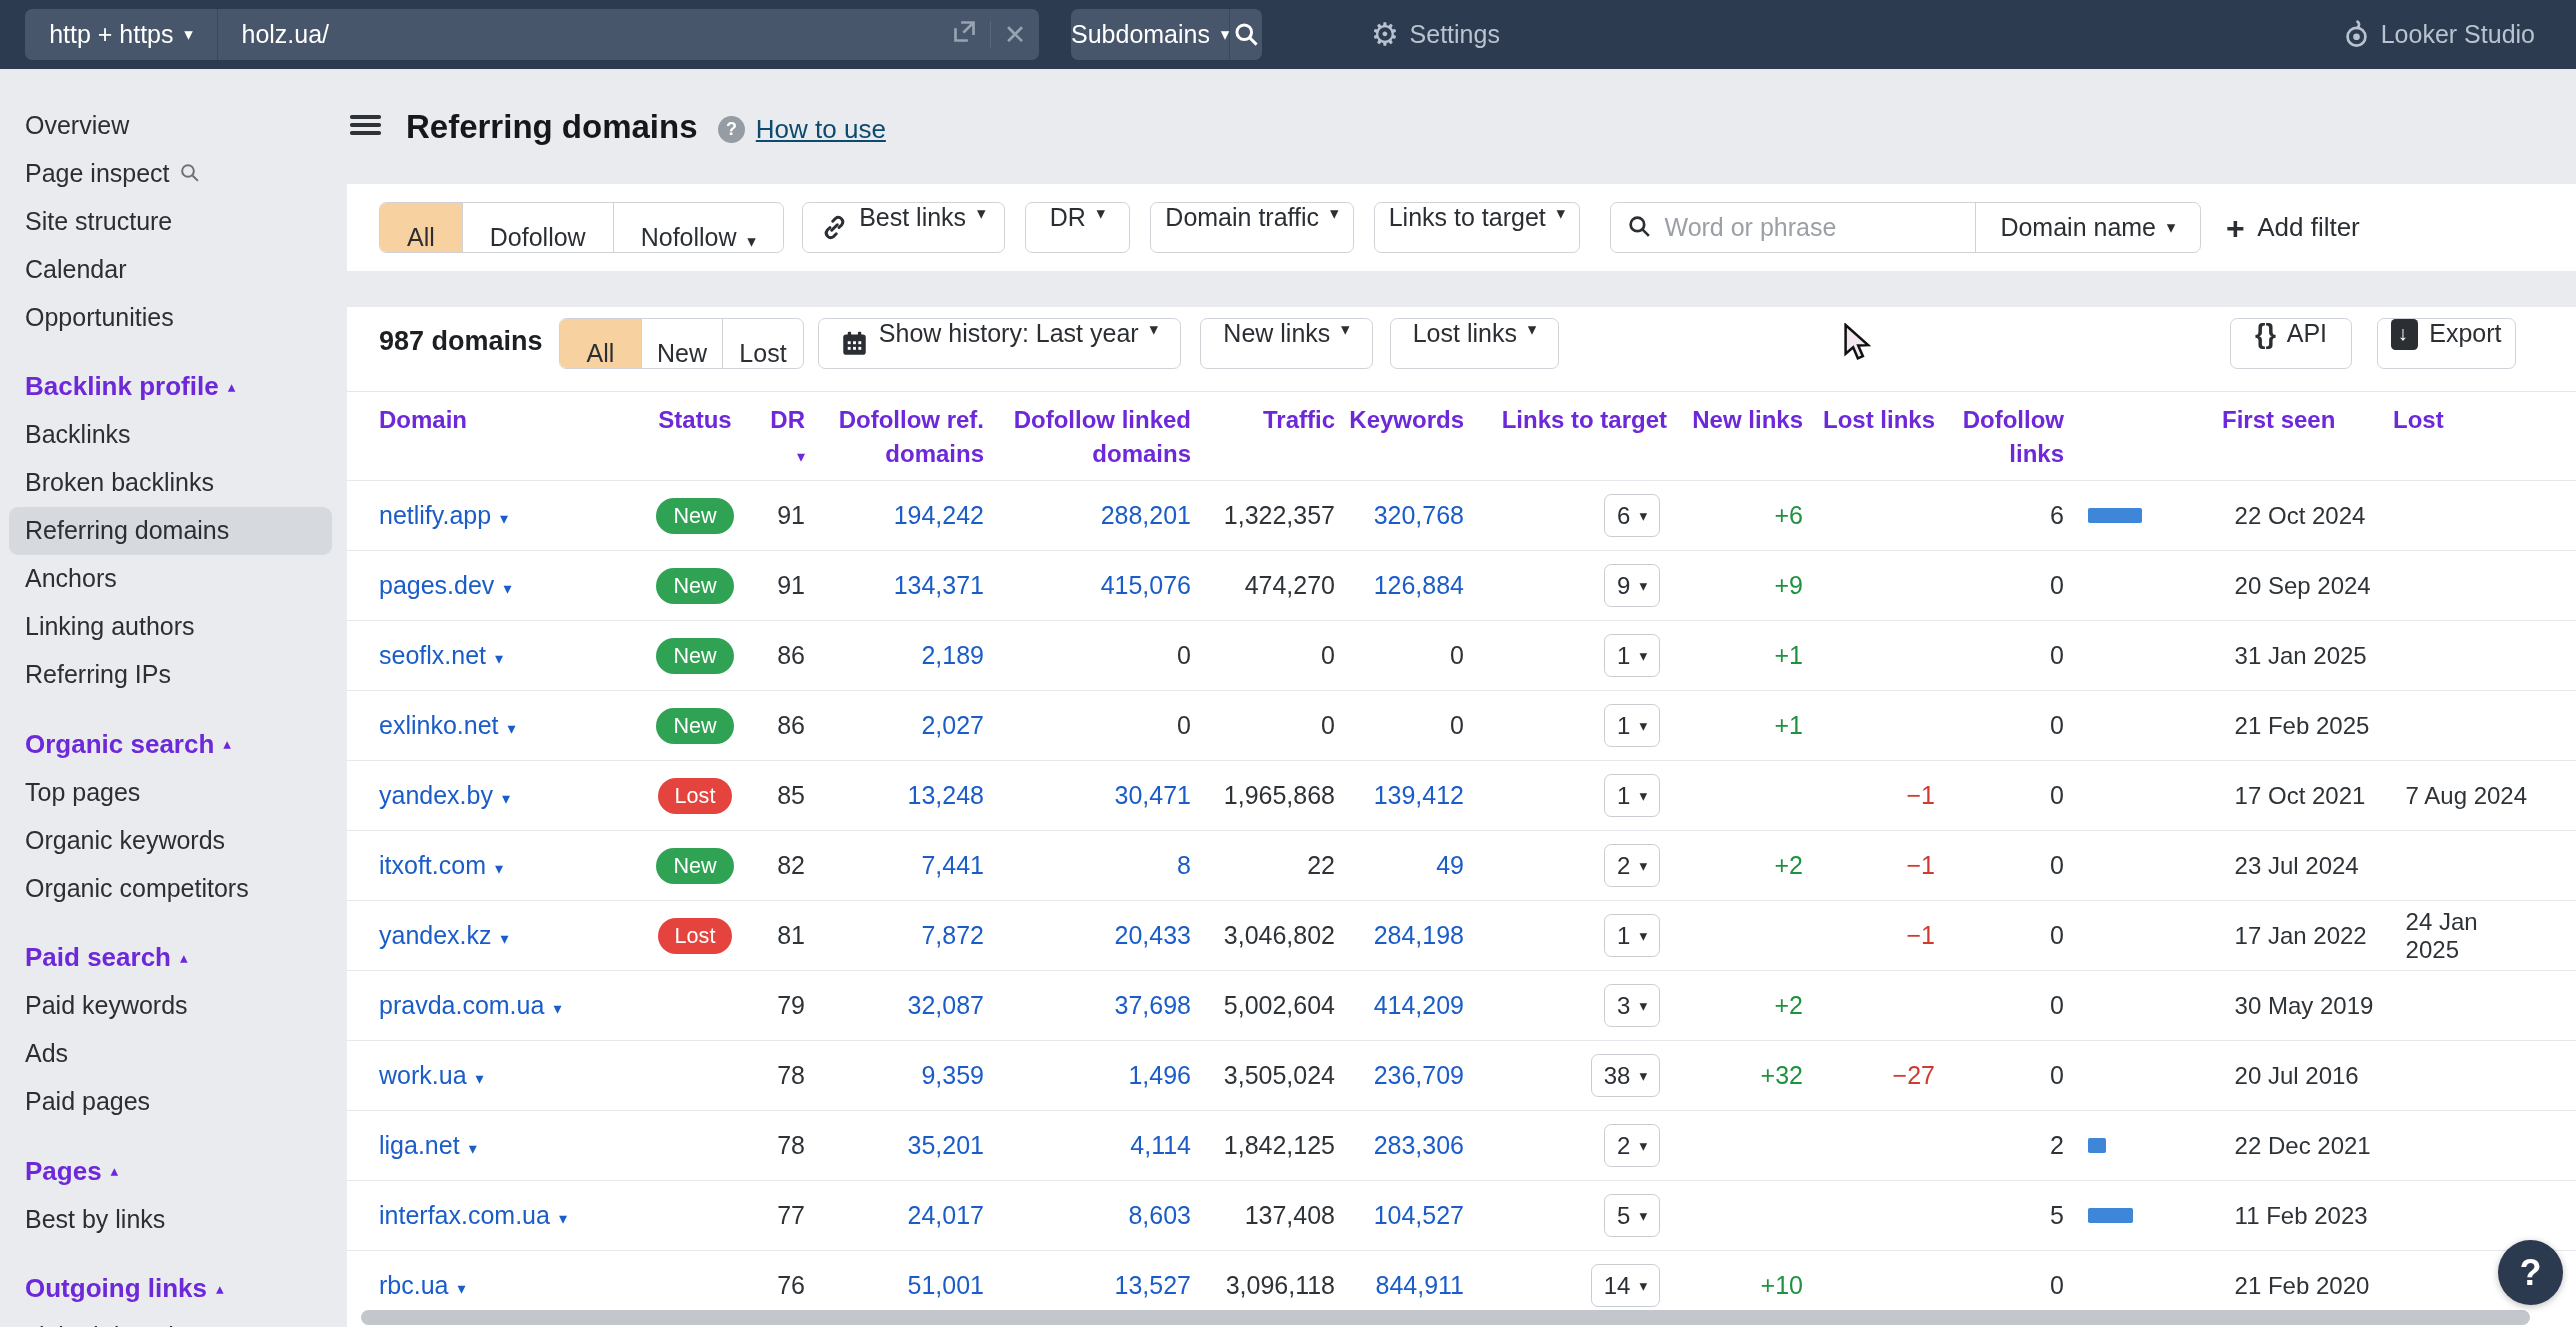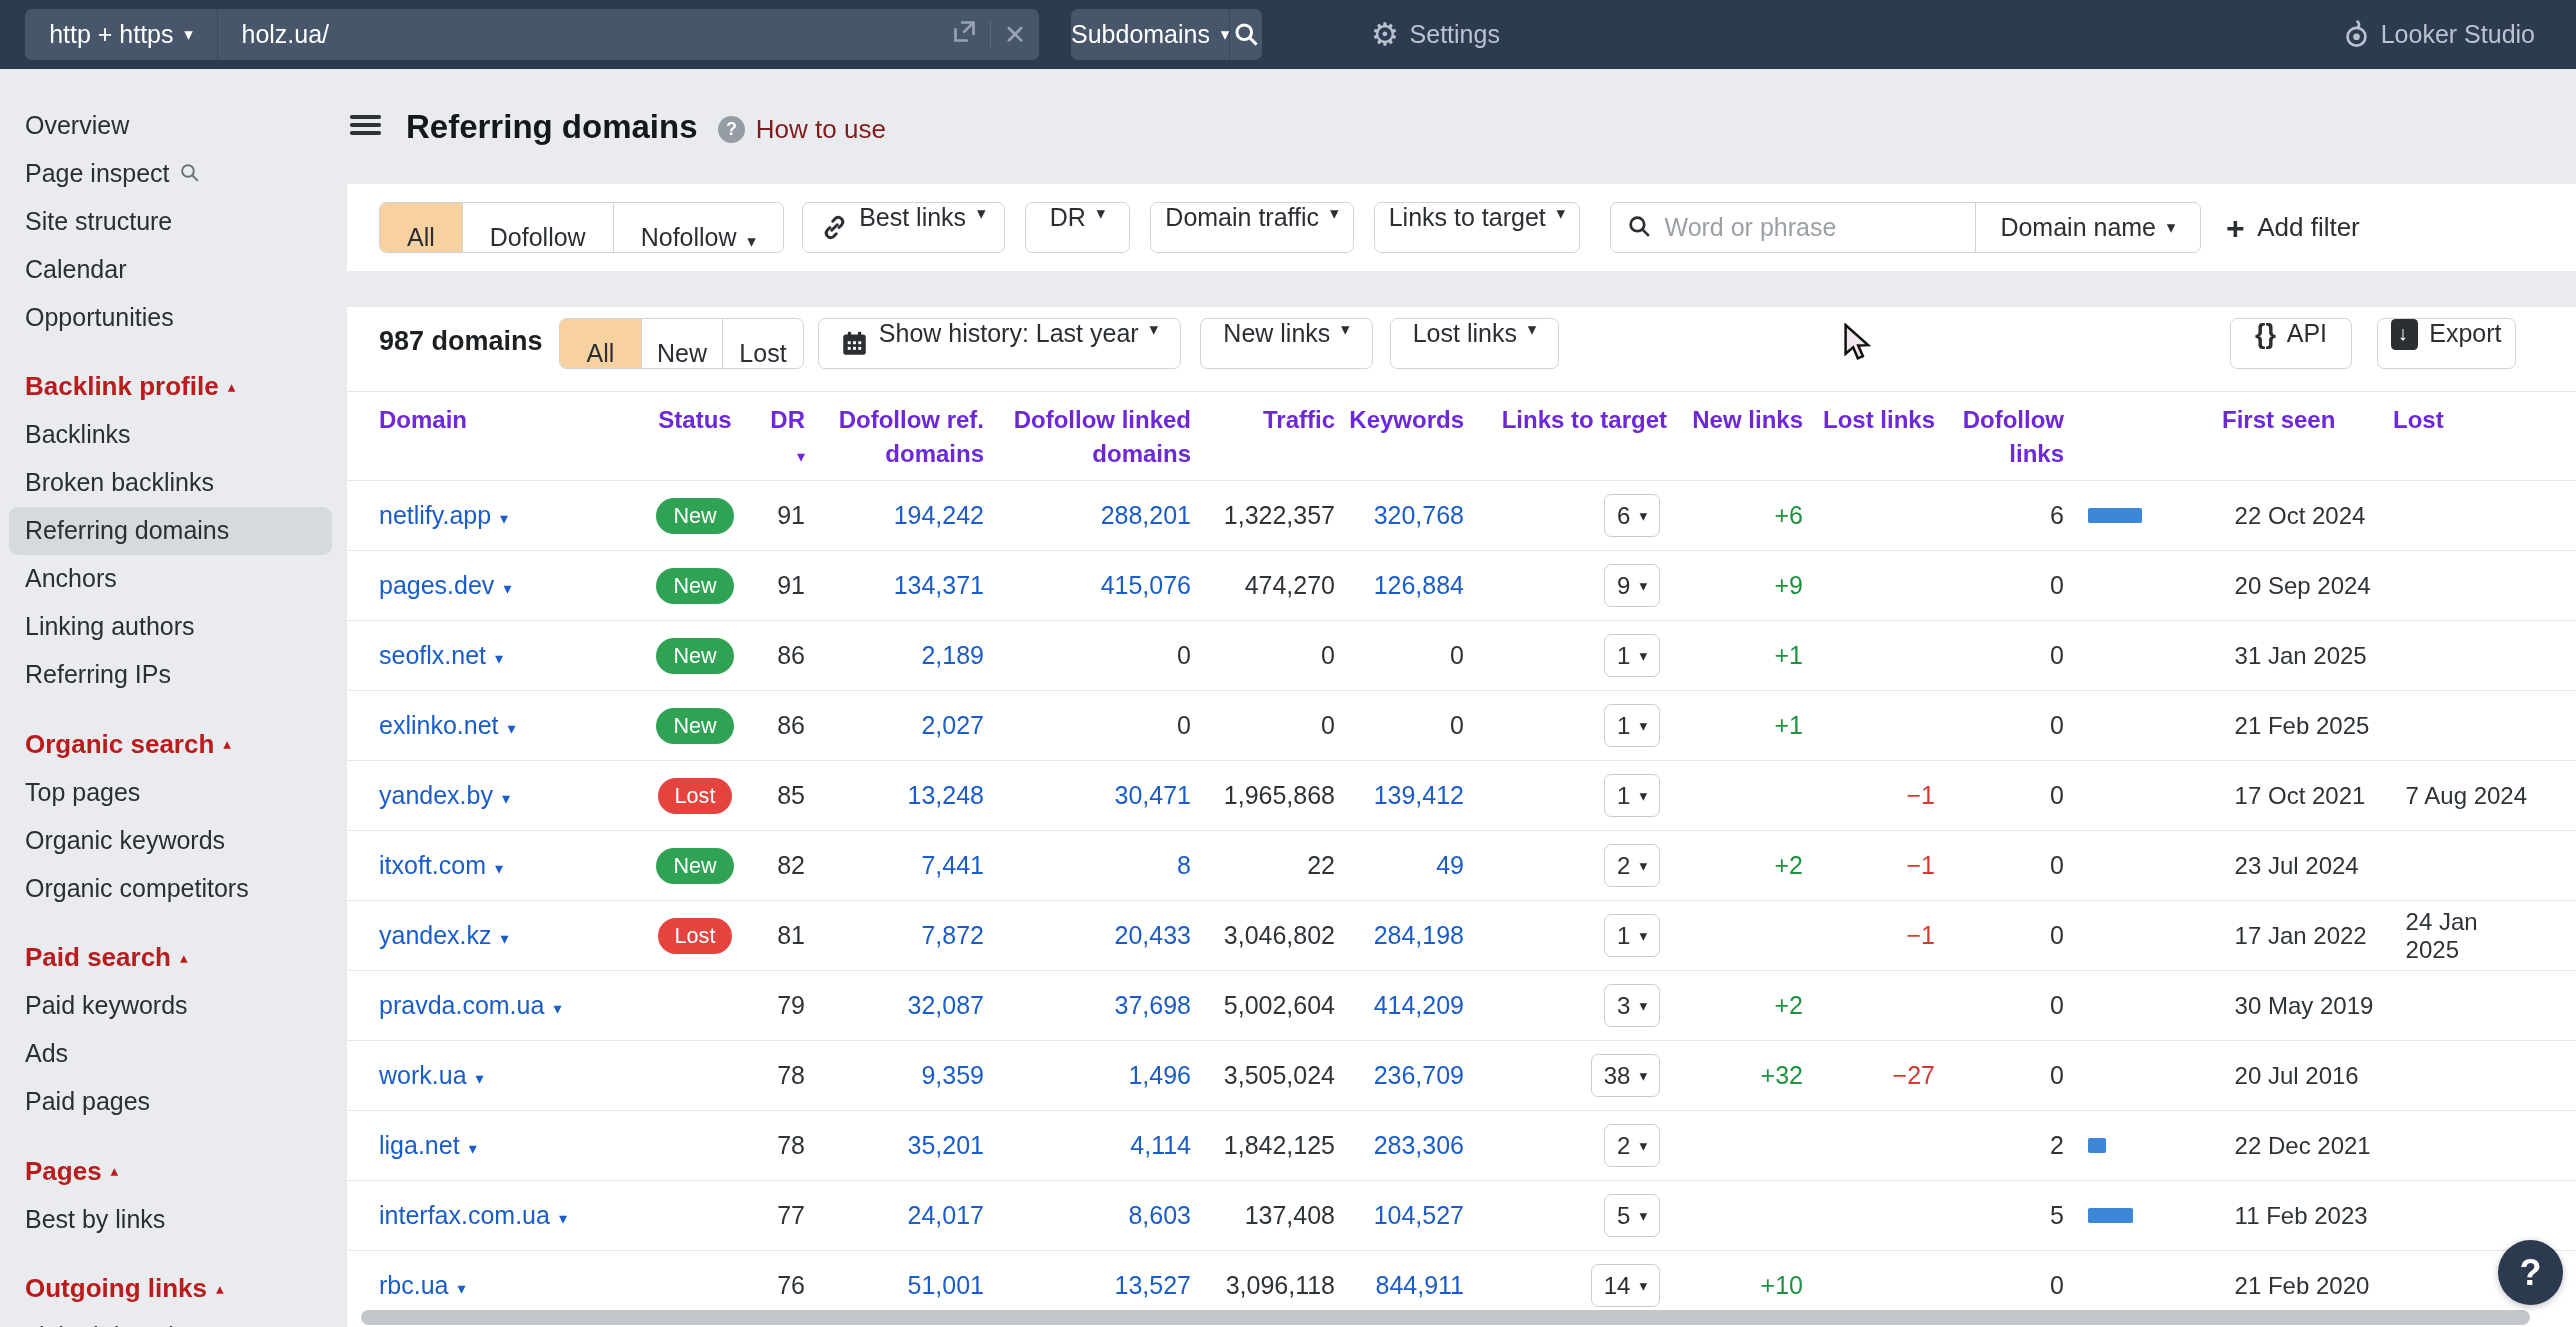--- a/index.html
+++ b/index.html
@@ -21,30 +21,30 @@
   .settings { position:absolute; left:1371px; top:0; height:69px; display:flex; align-items:center; gap:10.8px; color:#b9c3d0; font-size:25px; cursor:pointer; }
   .gear-glyph { font-size:31px; line-height:1; }
   .looker { position:absolute; right:41px; top:0; height:69px; display:flex; align-items:center; gap:10.8px; color:#b9c3d0; font-size:25px; }
   .caret { font-size:17px; display:inline-block; }
 
   
   .sidebar { position:absolute; left:0; top:69px; width:347px; height:1259px; padding-top:32px; background:#e9ebee; }
   .side-item { height:48px; display:flex; align-items:center; padding-left:25px; font-size:25px; color:#2b2f33; cursor:pointer; }
   .side-item .mini-search { margin-left:9px; }
   .side-item.selected { background:#d6d9de; border-radius:9px; margin-right:15.3px; margin-left:9px; padding-left:16px; }
-  .side-section { height:48px; margin-top:21.6px; display:flex; align-items:center; padding-left:25px; font-size:26px; font-weight:bold; color:#b91c1c; cursor:pointer; }
+  .side-section { height:48px; margin-top:21.6px; display:flex; align-items:center; padding-left:25px; font-size:26px; font-weight:bold; color:#6d28d9; cursor:pointer; }
   .side-section .tri { font-size:15.3px; margin-left:9px; }
 
   
   .hamburger { position:absolute; left:350px; top:115px; width:31px; height:21.6px; cursor:pointer; }
   .hamburger div { height:3.6px; background:#2f3338; border-radius:1.8px; margin-bottom:4.5px; }
   .page-title { position:absolute; left:406px; top:108px; font-size:33px; font-weight:bold; color:#15181b; }
   .howto { position:absolute; left:718px; top:114px; display:flex; align-items:center; gap:10.8px; cursor:pointer; }
   .q-circle { width:27px; height:27px; border-radius:50%; background:#969ca4; color:#fff; font-size:18px; font-weight:bold; display:flex; align-items:center; justify-content:center; }
-  .howto-text { font-size:26px; color:#7f1d1d; }
+  .howto-text { font-size:26px; color:#0c4a6e;text-decoration:underline; }
 
   
   .filter-panel { position:absolute; left:347px; top:184px; width:2229px; height:87px; background:#fff; }
   .main-panel { position:absolute; left:347px; top:307px; width:2229px; height:1021px; background:#fff; }
 
   
   .filter-row { position:absolute; left:32px; top:18px; display:flex; align-items:center; }
   .btn { height:51px; border:0.9px solid #cfd3d8; border-radius:7.2px; background:#fff; display:flex; justify-content:center; font-size:25px; color:#2b2f33; cursor:pointer; }
   .btn .caret { margin-left:10.8px; color:#2b2f33; }
   .btn .lead-icon { margin-right:10.8px; display:flex; align-items:center; }

